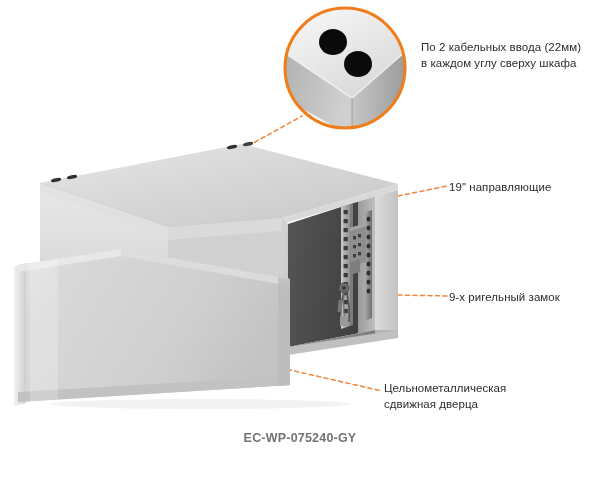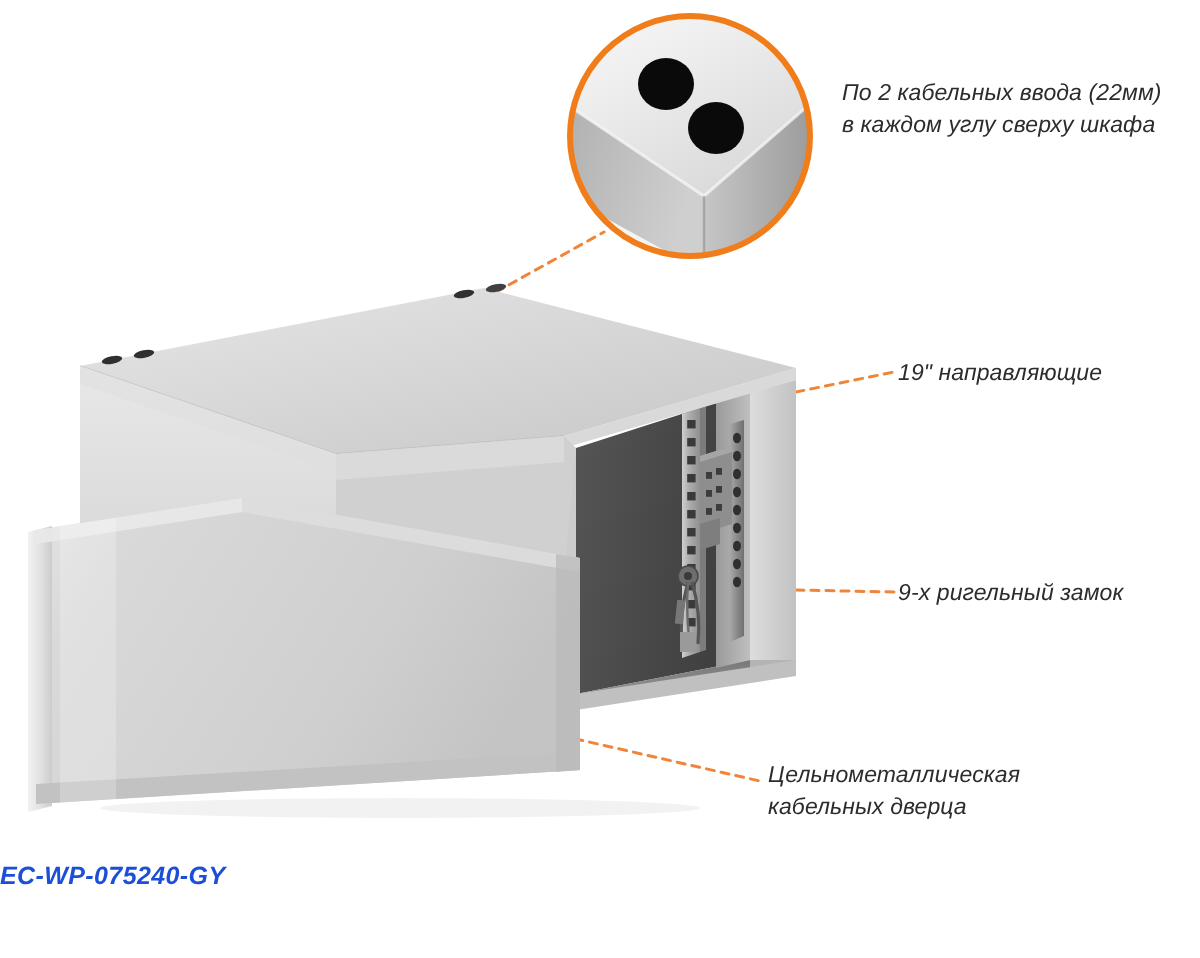--- a/index.html
+++ b/index.html
@@ -2,40 +2,40 @@
 <html lang="ru"><head>
 <meta charset="utf-8">
 <title>EC-WP-075240-GY</title>
 <style>
   html,body{margin:0;padding:0;background:#ffffff;}
   body{
     width:600px;height:479px;position:relative;overflow:hidden;
     font-family:"Liberation Sans","DejaVu Sans",sans-serif;
     -webkit-font-smoothing:antialiased;
   }
-  .stage{position:absolute;inset:0;font-style:italic;}
+  .stage{position:absolute;inset:0;}
 
   
   .callout{
     position:absolute;
     font-size:11.5px;
     line-height:15.5px;
     color:#2c2c2c;
     white-space:pre-line;
     letter-spacing:.05px;
   }
   #callout-cable{left:421px;top:40px;}
   #callout-rails{left:449px;top:180px;}
   #callout-lock{left:449px;top:290px;}
   #callout-door{left:384px;top:381px;}
 
   .model-caption{
     position:absolute;left:0;right:0;top:431px;
-    text-align:left;
-    font-size:12.5px;font-weight:bold;color:#1d4ed8;
+    text-align:center;
+    font-size:12.5px;font-weight:bold;color:#737373;
     letter-spacing:.2px;
   }
 
   
   svg.art{position:absolute;left:0;top:0;width:600px;height:479px;display:block;}
 </style>
 </head>
 <body>
 
 <div class="stage">
@@ -265,16 +265,16 @@
   </svg>
 
   <div class="callout" id="callout-cable">По 2 кабельных ввода (22мм)
 в каждом углу сверху шкафа</div>
 
   <div class="callout" id="callout-rails">19" направляющие</div>
 
   <div class="callout" id="callout-lock">9-х ригельный замок</div>
 
   <div class="callout" id="callout-door">Цельнометаллическая
-кабельных дверца</div>
+сдвижная дверца</div>
 
   <div class="model-caption">EC-WP-075240-GY</div>
 </div>
 
 </body></html>

